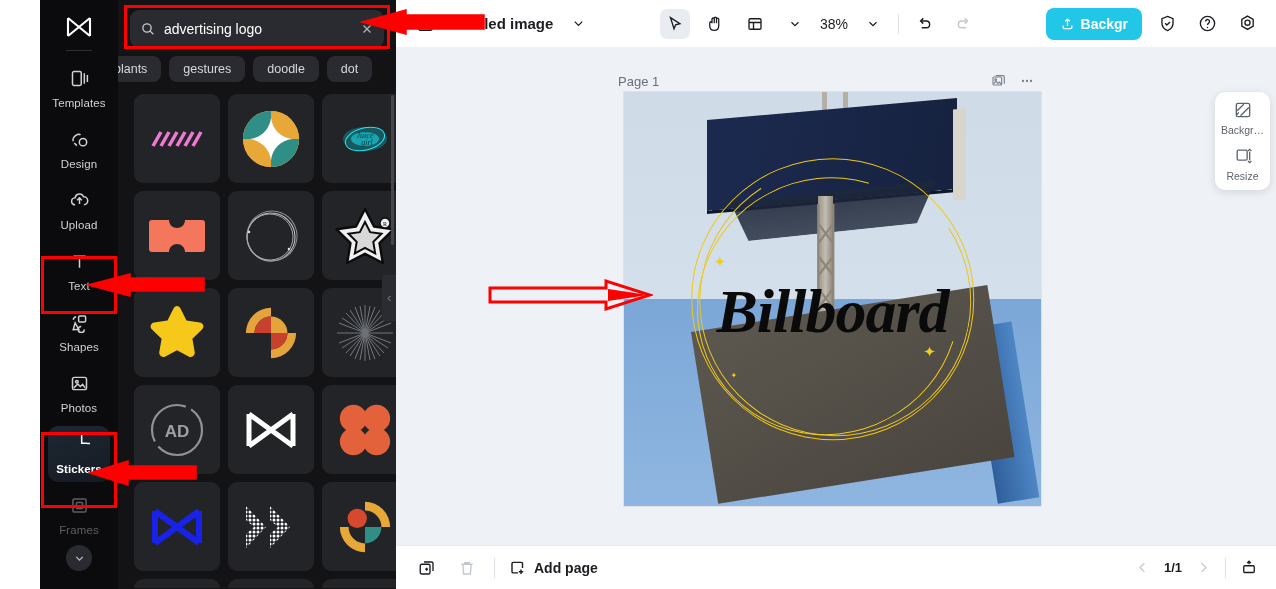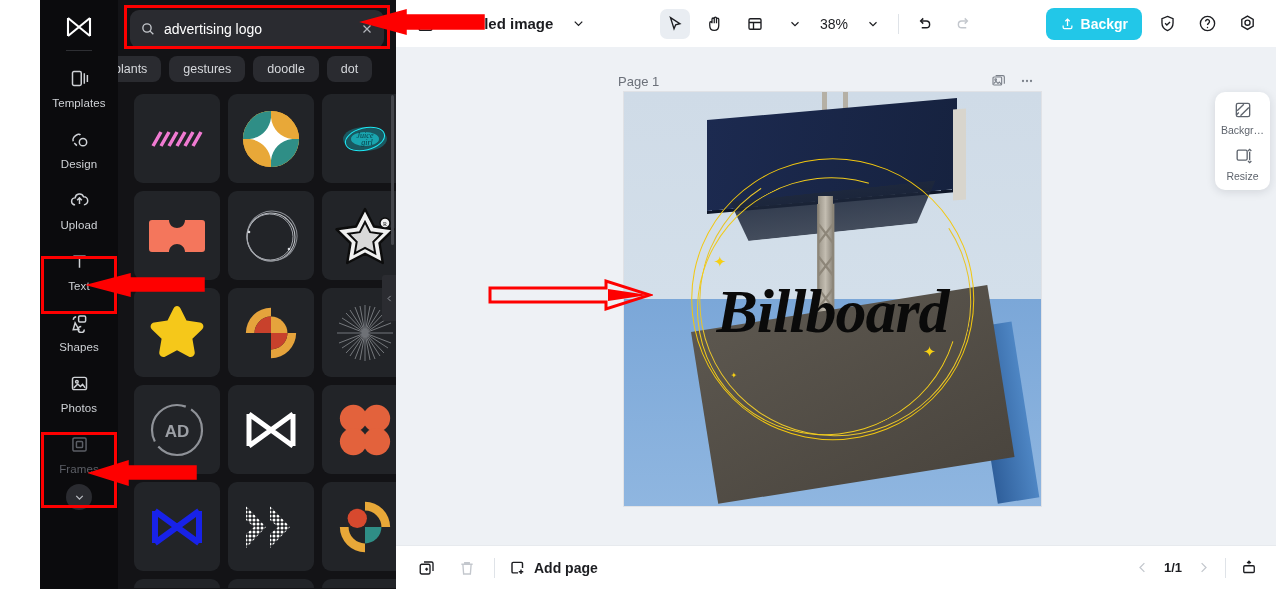--- a/index.html
+++ b/index.html
@@ -218,20 +218,28 @@
       <span>
         <svg width="21" height="21" viewBox="0 0 24 24" fill="none" stroke="currentColor" stroke-width="1.7">
           <rect x="4" y="5" width="16" height="14" rx="2.2"></rect>
             <circle cx="9" cy="10" r="1.5"></circle>
             <path d="M5.5 17l4.5-4.5 3 3 2.5-2.5 3 4"></path>
         </svg>
       </span>
       <span class="lbl">Photos</span>
     </div>
 
+    <div class="rail-item active">
+      <span>
+        <svg width="21" height="21" viewBox="0 0 24 24" fill="none" stroke="currentColor" stroke-width="1.7">
+          <path d="M14.5 4.2A8 8 0 1120 10.5h-5.5z"></path>
+        </svg>
+      </span>
+      <span class="lbl">Stickers</span>
+    </div>
 
     <div class="rail-item dim">
       <span>
         <svg width="21" height="21" viewBox="0 0 24 24" fill="none" stroke="currentColor" stroke-width="1.7">
           <rect x="4.5" y="4.5" width="15" height="15" rx="1.6"></rect>
             <rect x="8.5" y="8.5" width="7" height="7" rx="1"></rect>
         </svg>
       </span>
       <span class="lbl">Frames</span>
     </div>

